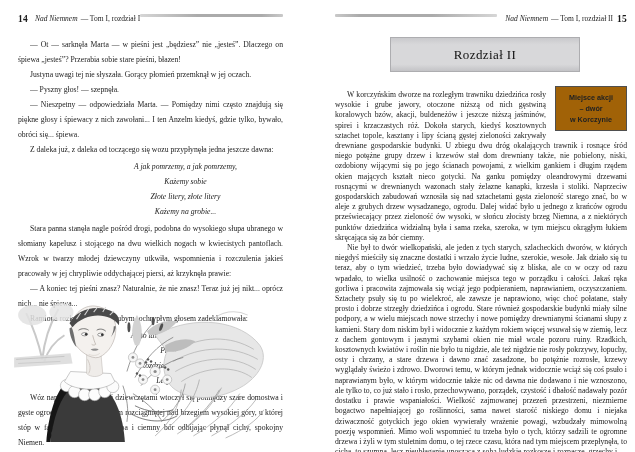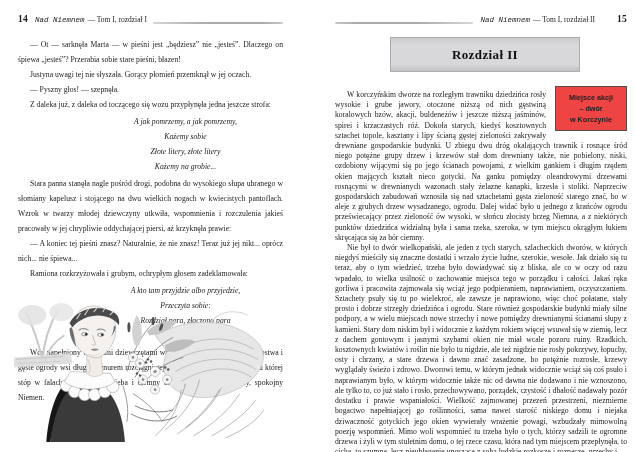--- a/index.html
+++ b/index.html
@@ -9,31 +9,31 @@
     color:#1b1b1b;overflow:hidden;
   }
   .spread{position:relative;width:635px;height:452px;background:#ffffff;}
   .page{position:absolute;top:0;height:452px;}
   .page-left{left:18px;width:265px;}
   .page-right{left:335px;width:292px;}
 
   
   .running-header{
     position:absolute;top:14px;left:0;right:0;
-    display:flex;align-items:flex-end;font-size:7.5px;white-space:nowrap;
+    display:flex;align-items:flex-start;font-size:7.5px;white-space:nowrap;
   }
   .pagenum{font-weight:bold;font-size:9.5px;letter-spacing:.2px;}
-  .rh-book{font-style:italic;margin:0 3px 0 7px;font-family:Liberation Mono, monospace;}
-  .rh-chapter{margin-right:6px;}
+  .rh-book{font-style:italic;margin:0 3px 0 7px;}
+  .rh-chapter{margin-right:0;}
   .rh-rule{flex:1;height:2.5px;border-radius:1px;
     background:linear-gradient(to right,#d6d6d6,#ababab 40%,#ababab 85%,#c9c9c9);}
   .running-header.rh-right .rh-rule{
     background:linear-gradient(to right,#c9c9c9,#ababab 15%,#ababab 60%,#d6d6d6);}
   .running-header.rh-right .rh-book{margin:0 3px 0 8px;}
-  .running-header.rh-right .pagenum{margin-left:16px;}
+  .running-header.rh-right .pagenum{margin-left:4px;}
 
   
   .body-text{
     position:absolute;left:0;right:0;
     text-align:justify;font-size:7.7px;
   }
   .page-left .body-text{top:37px;line-height:15px;}
   .page-right .body-text{top:90px;line-height:10.2px;}
   p.para{margin:0;text-indent:12px;}
   .verse{
@@ -44,28 +44,28 @@
 
   
   .chapter-box{
     position:absolute;top:37px;left:55px;width:190px;height:35px;
     box-sizing:border-box;
     background:linear-gradient(to bottom,#c9c9cc,#d8d8da 20%,#d8d8da 80%,#c3c3c6);
     border:1px solid #adadb0;
     display:flex;align-items:center;justify-content:center;
   }
   .chapter-box span{
-    font-weight:bold;font-size:13px;letter-spacing:.4px;color:#111;
+    font-weight:normal;font-size:13px;letter-spacing:.4px;color:#111;
   }
 
   
   .margin-note{
     float:right;width:64px;margin:-4px 0 5px 9px;
     box-sizing:content-box;padding:5px 3px;
-    background:#ef4444;border:1px solid #4f4f4f;
+    background:#a16207;border:1px solid #4f4f4f;
     font-family:"Liberation Sans","DejaVu Sans",sans-serif;
     font-weight:bold;font-size:7.2px;line-height:11px;
     text-align:center;text-indent:0;color:#222;
   }
 
   
   .illustration{position:absolute;left:-4px;top:301px;width:252px;height:141px;}
 </style>
 </head>
 <body>
@@ -77,21 +77,22 @@
       <span class="pagenum">14</span>
       <span class="rh-book">Nad Niemnem</span>
       <span class="rh-chapter">— Tom I, rozdział I</span>
       <span class="rh-rule"></span>
     </div>
 
     <div class="body-text">
         <p class="para">— Ot — sarknęła Marta — w pieśni jest „będziesz” nie „jesteś”. Dlaczego on śpiewa „jesteś”? Przerabia sobie stare pieśni, błazen!</p>
         <p class="para">Justyna uwagi tej nie słyszała. Gorący płomień przemknął w jej oczach.</p>
         <p class="para">— Pyszny głos! — szepnęła.</p>
-        <p class="para">Z daleka już, z daleka od toczącego się wozu przypłynęła jedna jeszcze strofa:</p>
+        <p class="para">— Nieszpetny — odpowiedziała Marta. — Pomiędzy nimi często znajdują się piękne głosy i śpiewacy z nich zawołani... I ten Anzelm kiedyś, gdzie tylko, bywało, obróci się... śpiewa.</p>
+        <p class="para">Z daleka już, z daleka od toczącego się wozu przypłynęła jedna jeszcze dawna:</p>
         <div class="verse">
           <div class="verse-line">A jak pomrzemy, a jak pomrzemy,</div>
           <div class="verse-line">Każemy sobie</div>
           <div class="verse-line">Złote litery, złote litery</div>
           <div class="verse-line">Każemy na grobie...</div>
         </div>
         <p class="para">Stara panna stanęła nagle pośród drogi, podobna do wysokiego słupa ubranego w słomiany kapelusz i stojącego na dwu wielkich nogach w kwiecistych pantoflach. Wzrok w twarzy młodej dziewczyny utkwiła, wspomnienia i rozczulenia jakieś pracowały w jej chrypliwie oddychającej piersi, aż krzyknęła prawie:</p>
         <p class="para">— A koniec tej pieśni znasz? Naturalnie, że nie znasz! Teraz już jej nikt... oprócz nich... nie śpiewa...</p>
         <p class="para">Ramiona rozkrzyżowała i grubym, ochrypłym głosem zadeklamowała:</p>
         <div class="verse">

